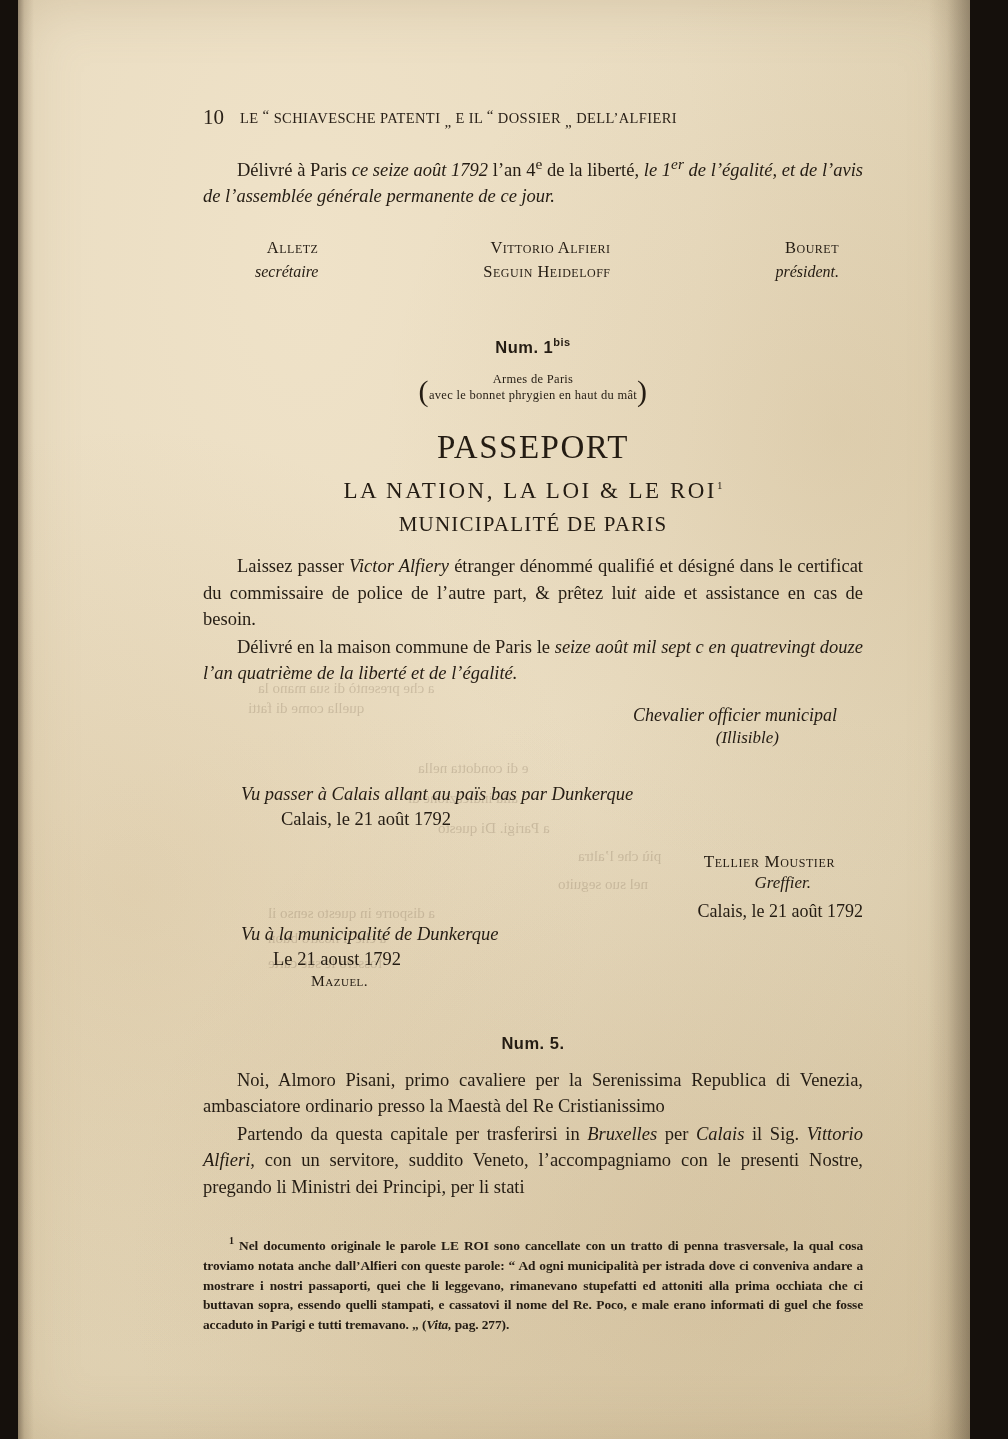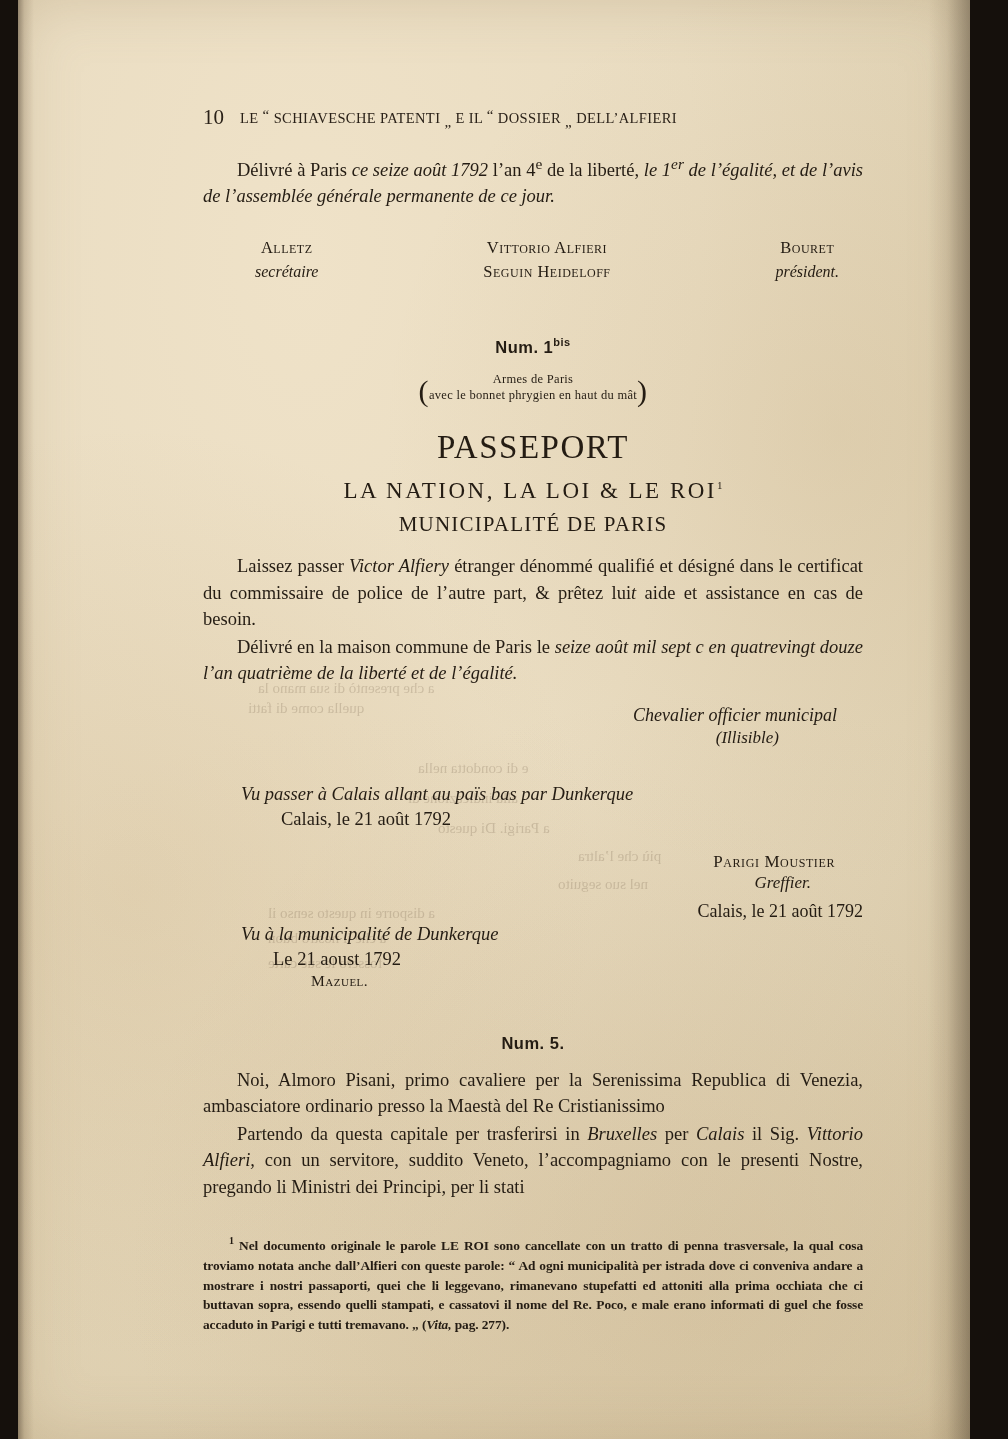--- a/index.html
+++ b/index.html
@@ -95,21 +95,21 @@
     text-indent: 34px;
   }
   .it { font-style: italic; }
 
   .sig-row {
     display: flex;
     justify-content: space-between;
     margin: 26px 24px 0 52px;
     font-size: 16px;
   }
-  .sig-col { text-align: center; line-height: 1.45; }
+  .sig-col { text-align: right; line-height: 1.45; }
   .sig-col .name { font-variant: small-caps; letter-spacing: 0.5px; font-size: 16.5px; }
   .sig-col .role { font-style: italic; font-size: 16px; }
 
   .num-head {
     text-align: center;
     font-family: "Liberation Sans", sans-serif;
     font-weight: bold;
     font-size: 16.5px;
     letter-spacing: 0.5px;
     margin-top: 52px;
@@ -291,21 +291,21 @@
     <p class="body">Laissez passer <span class="it">Victor Alfiery</span> étranger dénommé qualifié et désigné dans le certificat du commissaire de police de l’autre part, &amp; prêtez lui<span class="it">t</span> aide et assistance en cas de besoin.</p>
 
     <p class="body">Délivré en la maison commune de Paris le <span class="it">seize août mil sept c en quatrevingt douze l’an quatrième de la liberté et de l’égalité.</span></p>
 
     <div class="right-line">Chevalier officier municipal</div>
     <div class="illisible">(Illisible)</div>
 
     <div class="block-left">Vu passer à Calais allant au païs bas par Dunkerque</div>
     <div class="block-left2">Calais, le 21 août 1792</div>
 
-    <div class="greffier-name">Parigi Moustier</div>
+    <div class="greffier-name">Tellier Moustier</div>
     <div class="greffier-role">Greffier.</div>
     <div class="calais-right">Calais, le 21 août 1792</div>
 
     <div class="block-left" style="margin-top:2px;">Vu à la municipalité de Dunkerque</div>
     <div class="block-left2" style="padding-left:70px;">Le 21 aoust 1792</div>
     <div class="mazuel">Mazuel.</div>
 
     <div class="num-head" style="margin-top:44px;">Num. 5.</div>
 
     <p class="body" style="margin-top:14px;">Noi, Almoro Pisani, primo cavaliere per la Serenissima Republica di Venezia, ambasciatore ordinario presso la Maestà del Re Cristianissimo</p>

